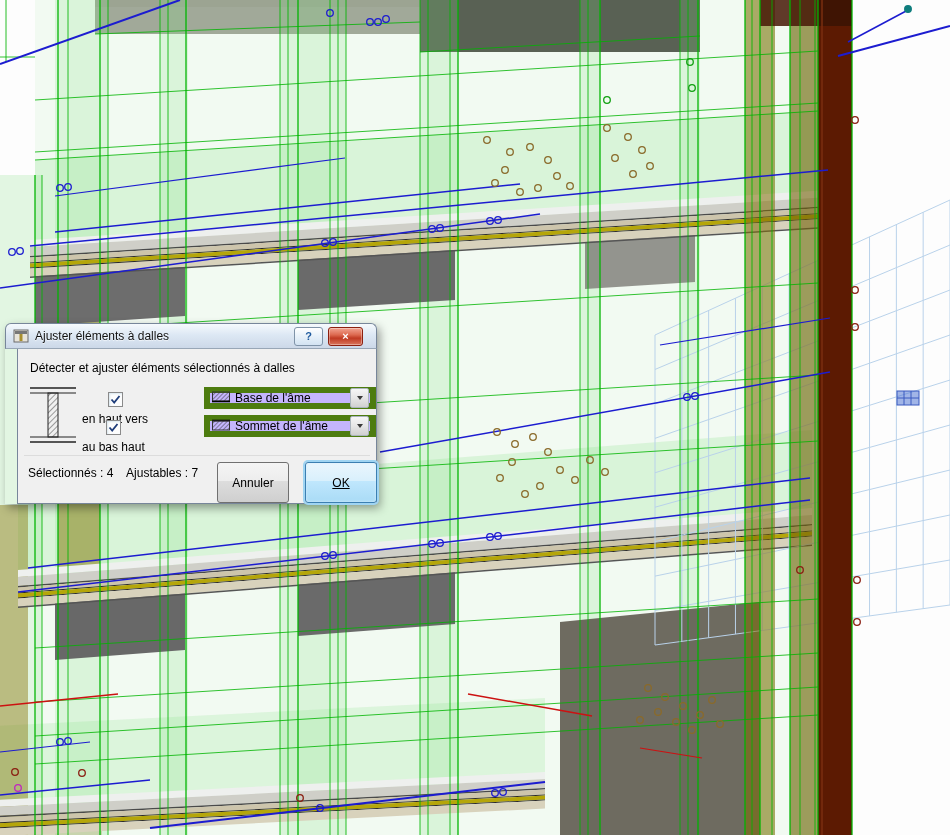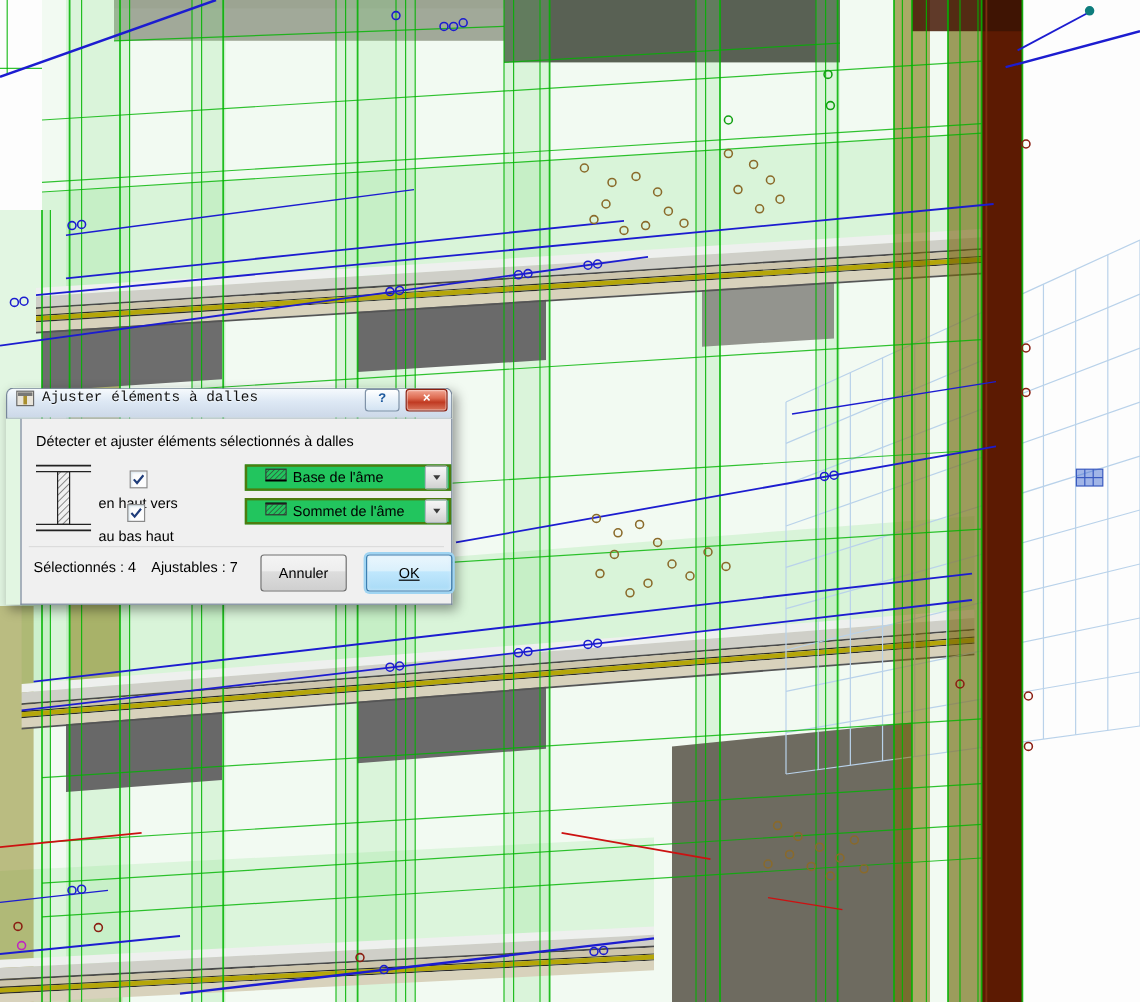--- a/index.html
+++ b/index.html
@@ -3,24 +3,24 @@
 <meta charset="utf-8">
 <style>
   html,body{margin:0;padding:0;background:#fff;}
   .stage{position:relative;width:950px;height:835px;overflow:hidden;background:#fdfdfd;
          font-family:"Liberation Sans",sans-serif;}
   #scene{position:absolute;left:0;top:0;}
 
   
   .dialog{position:absolute;left:5px;top:323px;width:372px;z-index:10;
           box-shadow:3px 4px 10px rgba(0,0,0,.38);border-radius:6px 6px 0 0;}
-  .titlebar{height:24px;display:flex;padding:0 3px 0 7px;
+  .titlebar{height:24px;display:flex;align-items:center;padding:0 13px 0 7px;
             background:linear-gradient(#f6fafd,#dde8f4 45%,#ccd8e8);
             border:1px solid #77869a;border-bottom:1px solid #98a6b6;
-            border-radius:6px 6px 0 0;font-family:Liberation Mono, monospace;}
+            border-radius:6px 6px 0 0;}
   .title-icon{width:16px;height:16px;display:inline-block;}
   .title-text{flex:1;font-size:12px;color:#111;margin-left:6px;white-space:nowrap;
               text-shadow:0 1px 1px rgba(255,255,255,.8);}
   .help-btn{width:27px;height:17px;border:1px solid #7f93a8;border-radius:3px;
             background:linear-gradient(#ffffff,#e9f2fa 45%,#d3e3f2);
             color:#1e5a9e;font-weight:bold;font-size:11px;text-align:center;line-height:16px;}
   .close-btn{width:33px;height:17px;margin-left:5px;border:1px solid #8c2010;border-radius:3px;
             background:linear-gradient(#f2a491,#dd6a50 40%,#c03a22 60%,#d9765d);
             color:#fff;font-weight:bold;font-size:11px;text-align:center;line-height:16px;
             box-shadow:inset 0 0 0 1px rgba(255,255,255,.35);}
@@ -29,34 +29,34 @@
   .desc{position:absolute;left:12px;top:12px;font-size:12px;color:#000;white-space:nowrap;}
   .ibeam{position:absolute;left:12px;top:36px;}
   .row{position:absolute;display:flex;align-items:center;gap:5px;flex-direction:column;}
   .row1{left:64px;top:43px;}
   .row2{left:64px;top:71px;}
   .checkbox{width:13px;height:13px;background:#fdfdfd;border:1px solid #8a8a8a;
             box-shadow:inset 1px 1px 2px #d8e6ee;display:inline-flex;align-items:center;justify-content:center;}
   .checkbox svg{visibility:hidden;}
   .checkbox.checked svg{visibility:visible;}
   .cb-label{font-size:12px;color:#000;white-space:nowrap;}
-  .combo{position:absolute;width:172px;height:22px;background:#22c55e;border:2px solid #4d7c0f;
-         display:flex;align-items:center;padding-left:15px;box-sizing:border-box;}
+  .combo{position:absolute;width:172px;height:22px;background:#c4b5fd;border:6px solid #4d7c0f;
+         display:flex;align-items:center;padding-left:2px;box-sizing:border-box;}
   .combo1{left:186px;top:38px;}
   .combo2{left:186px;top:66px;justify-content:center;}
   .combo-text{font-size:12px;margin-left:5px;white-space:nowrap;flex:1;}
   .combo-arrow{width:17px;height:18px;margin-right:1px;border:1px solid #aab4bd;border-radius:2px;
                background:linear-gradient(#f6f6f6,#e6e6e6 50%,#d0d0d0);
                display:flex;align-items:center;justify-content:center;}
   .tri{width:0;height:0;border-left:3.5px solid transparent;border-right:3.5px solid transparent;
        border-top:4px solid #3a3a3a;}
   .divider{position:absolute;left:6px;right:6px;top:106px;border-top:1px solid #dcdcdc;}
   .statusbar{position:absolute;left:10px;top:113px;height:23px;line-height:23px;font-size:12px;color:#000;white-space:nowrap;}
   .statusbar span{margin-right:10px;}
-  .btn{position:absolute;width:72px;height:31px;font-size:12px;font-family:"Liberation Sans",sans-serif;
+  .btn{position:absolute;width:72px;height:41px;font-size:12px;font-family:"Liberation Sans",sans-serif;
        border:1px solid #707070;border-radius:3px;color:#000;
        background:linear-gradient(#f4f4f4,#ededed 45%,#dddddd 46%,#cfcfcf);}
   .btn-cancel{left:199px;top:113px;}
   .btn-ok{left:287px;top:113px;border-color:#3c7fb1;
           box-shadow:0 0 0 2px #9fd4f2, inset 0 0 3px #d7eefb;
           background:linear-gradient(#eaf6fd,#d9f0fc 45%,#c0e7fd 46%,#a9dbf6);text-decoration:underline;}
 </style>
 </head>
 <body>
 

